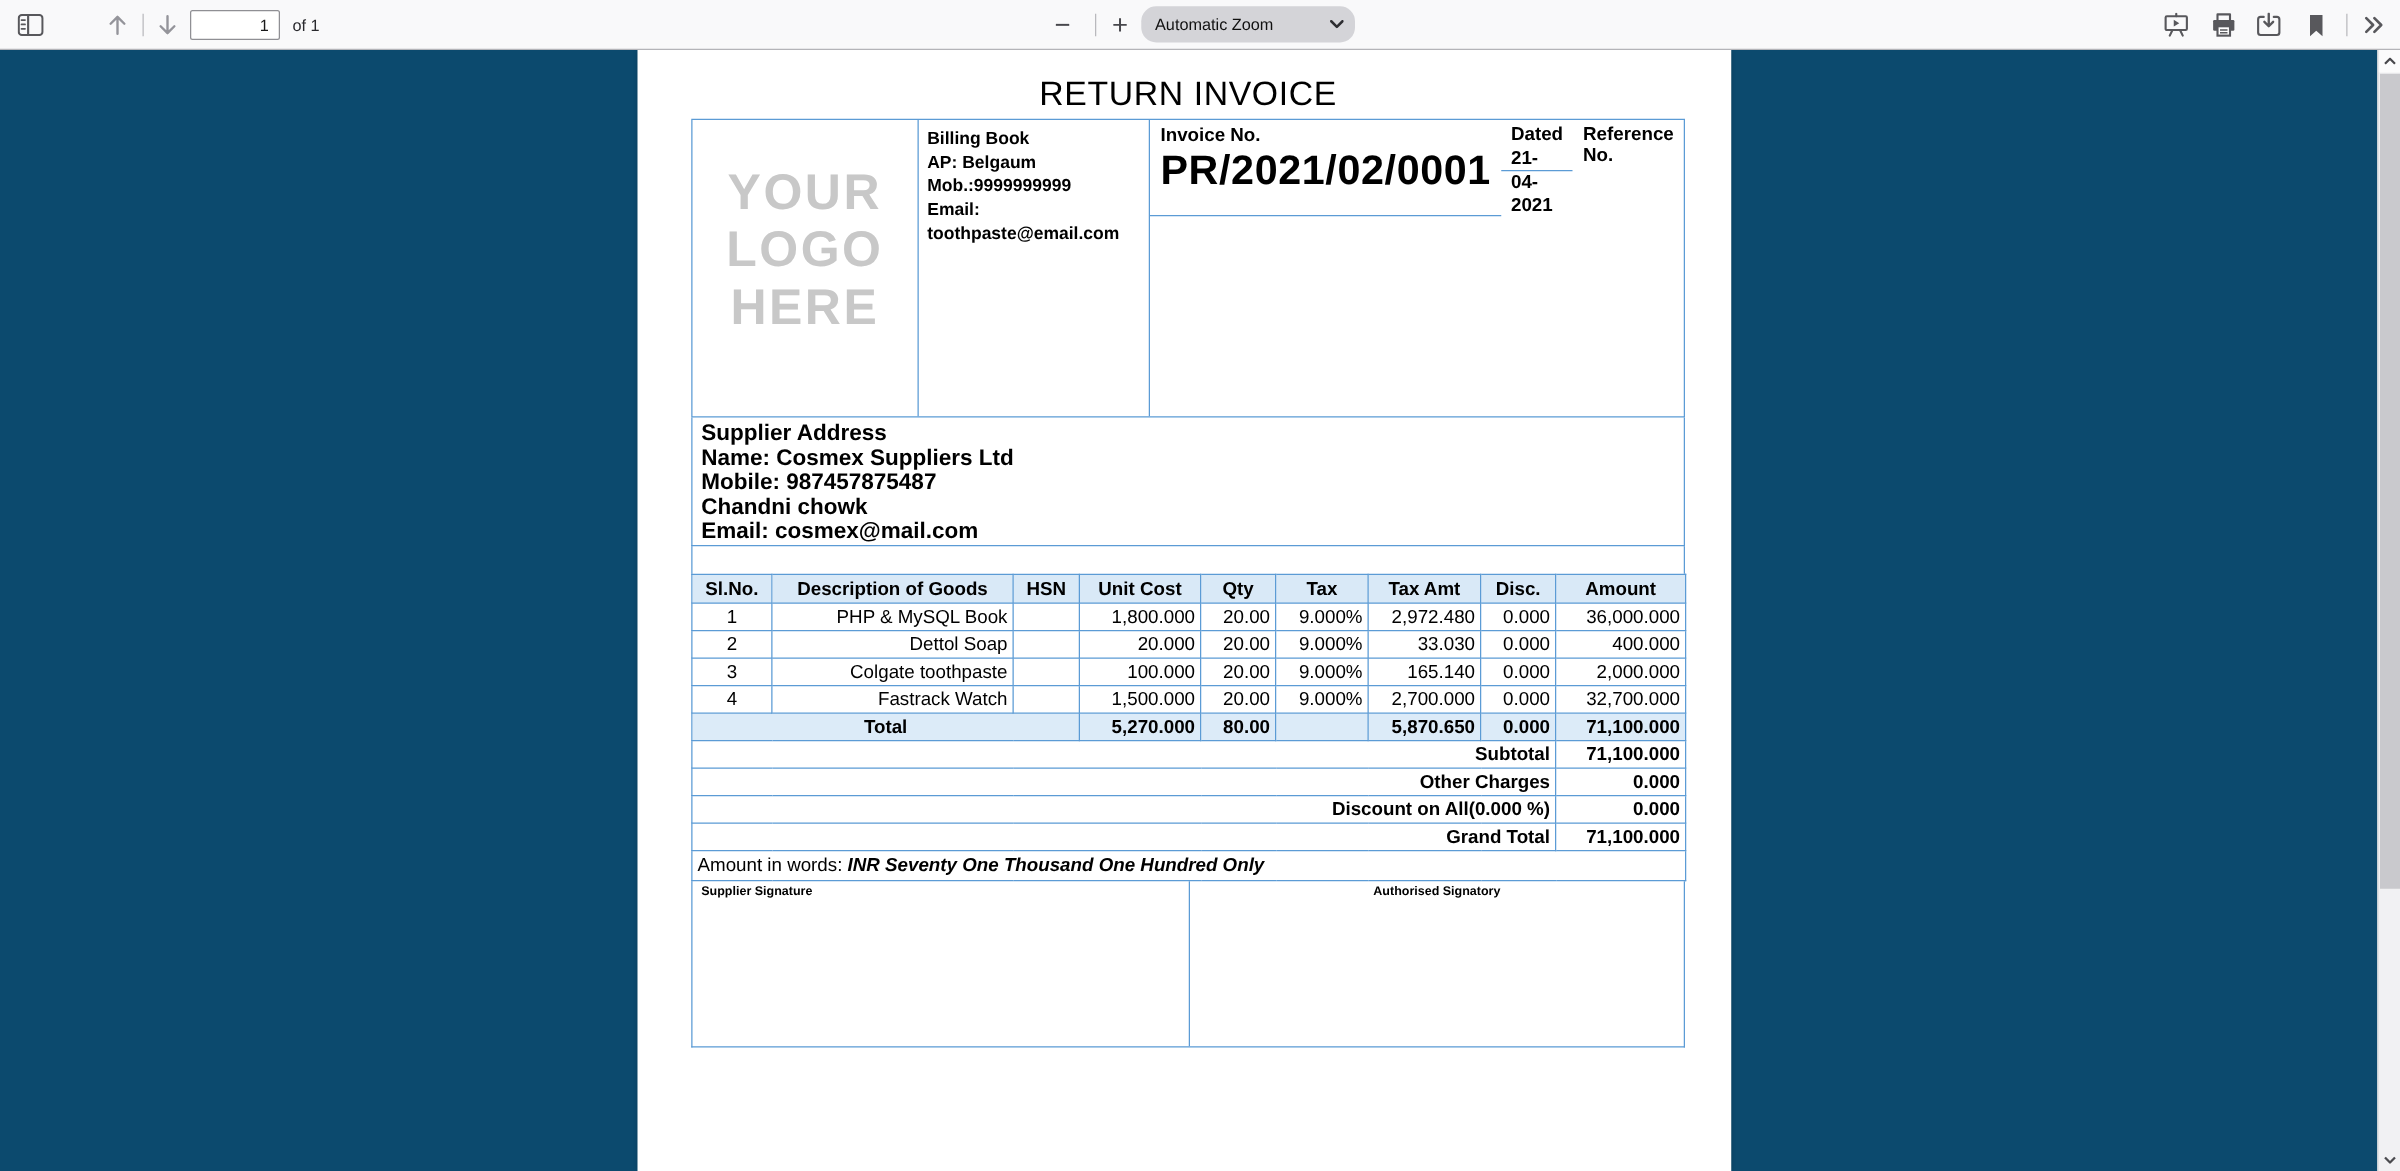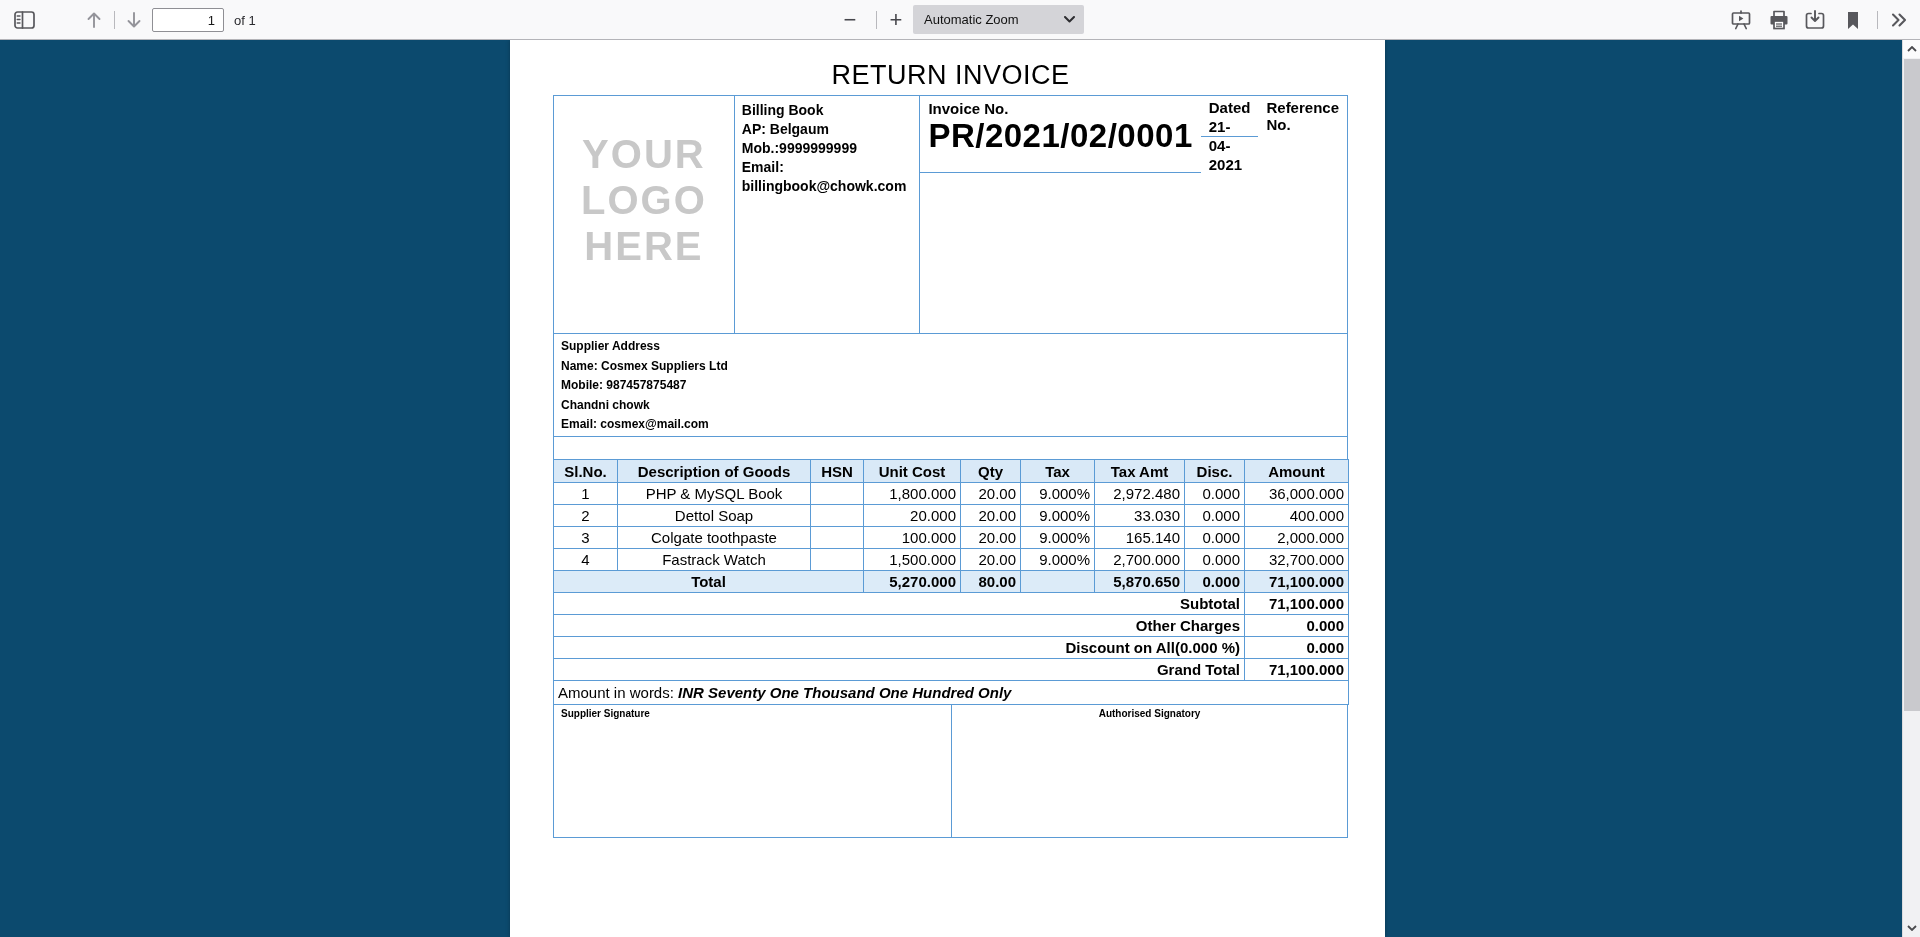--- a/index.html
+++ b/index.html
@@ -5,21 +5,21 @@
   * { margin:0; padding:0; box-sizing:border-box; }
   html,body { width:1920px; height:937px; overflow:hidden; font-family:"Liberation Sans", sans-serif; background:#ebebed; }
 
   
   .toolbar { position:absolute; left:0; top:0; width:1920px; height:40px; background:#f9f9fa; border-bottom:1px solid #b4b4b8; z-index:10; }
   .tb-btn { position:absolute; top:6px; width:28px; height:28px; border:none; background:transparent; border-radius:2px; display:flex; align-items:center; justify-content:center; cursor:pointer; }
   .tb-sep { position:absolute; top:11px; width:1px; height:18px; background:#b9b9bd; }
   .glyph-btn { font-size:22px; color:#47474c; line-height:1; font-weight:400; }
   .page-input { position:absolute; left:152px; top:8px; width:72px; height:24px; border:1px solid #8f8f94; border-radius:2px; background:#fff; text-align:right; padding-right:8px; font-size:13px; color:#1a1a1a; font-family:"Liberation Sans",sans-serif; }
   .of-label { position:absolute; left:234px; top:13px; font-size:13px; color:#2a2a2e; }
-  .zoom-select { position:absolute; left:913px; top:5px; width:171px; height:29px; background:#d4d4d8; border-radius:2px; display:flex; align-items:center; cursor:pointer; }
+  .zoom-select { position:absolute; left:913px; top:5px; width:171px; height:29px; background:#d4d4d8; border-radius:12px; display:flex; align-items:center; cursor:pointer; }
   .zoom-select span { font-size:13px; color:#111; padding-left:11px; }
   .zoom-select svg { position:absolute; right:9px; top:11px; }
 
   
   .viewer { position:absolute; left:0; top:40px; width:1902px; height:897px; background:#0c4a6e; overflow:hidden; }
   .pdf-page { position:absolute; left:510px; top:0; width:875px; height:897px; background:#ffffff; box-shadow:0 0 4px rgba(0,0,0,0.28); }
 
   
   .scrollbar { position:absolute; right:0; top:40px; width:18px; height:897px; background:#f1f1f3; border-left:1px solid #dcdcde; }
   .sb-arrow { position:absolute; left:0; width:18px; height:18px; display:flex; align-items:center; justify-content:center; background:#fbfbfc; cursor:pointer; }
@@ -34,29 +34,29 @@
   .bill-cell { width:201px; height:100%; border-right:1.5px solid #5b9bd5; padding:5px 7px; }
   .bill-cell div { font-size:14px; font-weight:bold; line-height:19px; }
   .invno-cell { flex:1; height:100%; display:flex; flex-direction:row; }
   .invno-top { height:77px; border-bottom:1.5px solid #5b9bd5; padding:4px 8px; }
   .invno-label { font-size:15px; font-weight:bold; line-height:18px; }
   .invno-value { font-size:33px; font-weight:bold; line-height:36px; letter-spacing:0.5px; }
   .dated-sec { height:41px; border-bottom:1.5px solid #5b9bd5; padding:2px 8px; }
   .dated-sec div { font-size:15px; font-weight:bold; line-height:19px; }
   .ref-sec { flex:1; padding:3px 8px; font-size:15px; font-weight:bold; }
   .supplier-box { width:795px; height:103px; border:1.5px solid #5b9bd5; border-top:none; padding:3px 7px; }
-  .supplier-box div { font-size:12px; font-weight:bold; line-height:19.5px; }
+  .supplier-box div { font-size:18px; font-weight:bold; line-height:19.5px; }
   .spacer-row { width:795px; height:22px; border-left:1.5px solid #5b9bd5; border-right:1.5px solid #5b9bd5; }
 
   table.items { width:795px; border-collapse:collapse; table-layout:fixed; }
   table.items td, table.items th { border:1.5px solid #5b9bd5; font-size:15px; padding:0 4px; overflow:hidden; white-space:nowrap; }
   table.items th { background:#d9e9f7; height:23px; font-weight:bold; text-align:center; padding:0 2px; }
   table.items td { height:22px; }
   .c-center { text-align:center; }
-  .c-left { text-align:center;margin-left:28px; }
+  .c-left { text-align:right;margin-left:28px; }
   .c-right { text-align:right; }
   tr.total-row td { background:#dcebf8; font-weight:bold; }
   tr.sum-row td { font-weight:bold; }
   tr.words-row td { height:24px; font-weight:normal; text-align:left; }
   .words-val { font-weight:bold; font-style:italic; }
 
   .sig-box { width:795px; height:133px; border:1.5px solid #5b9bd5; border-top:none; display:flex; }
   .sig-cell { padding:3px 7px; font-size:10px; font-weight:bold; }
   .sig-left { width:398px; border-right:1.5px solid #5b9bd5; }
   .sig-right { flex:1;text-align:center; }
@@ -151,21 +151,21 @@
         <div class="logo-cell">
           <div class="logo-line">YOUR</div>
           <div class="logo-line">LOGO</div>
           <div class="logo-line">HERE</div>
         </div>
         <div class="bill-cell">
           <div>Billing Book</div>
           <div>AP: Belgaum</div>
           <div>Mob.:9999999999</div>
           <div>Email:</div>
-          <div>billingbook@chowk.com</div>
+          <div>toothpaste@email.com</div>
         </div>
         <div class="invno-cell">
           <div class="invno-top">
             <div class="invno-label">Invoice No.</div>
             <div class="invno-value">PR/2021/02/0001</div>
           </div>
           <div class="dated-sec">
             <div>Dated</div>
             <div>21-04-2021</div>
           </div>

